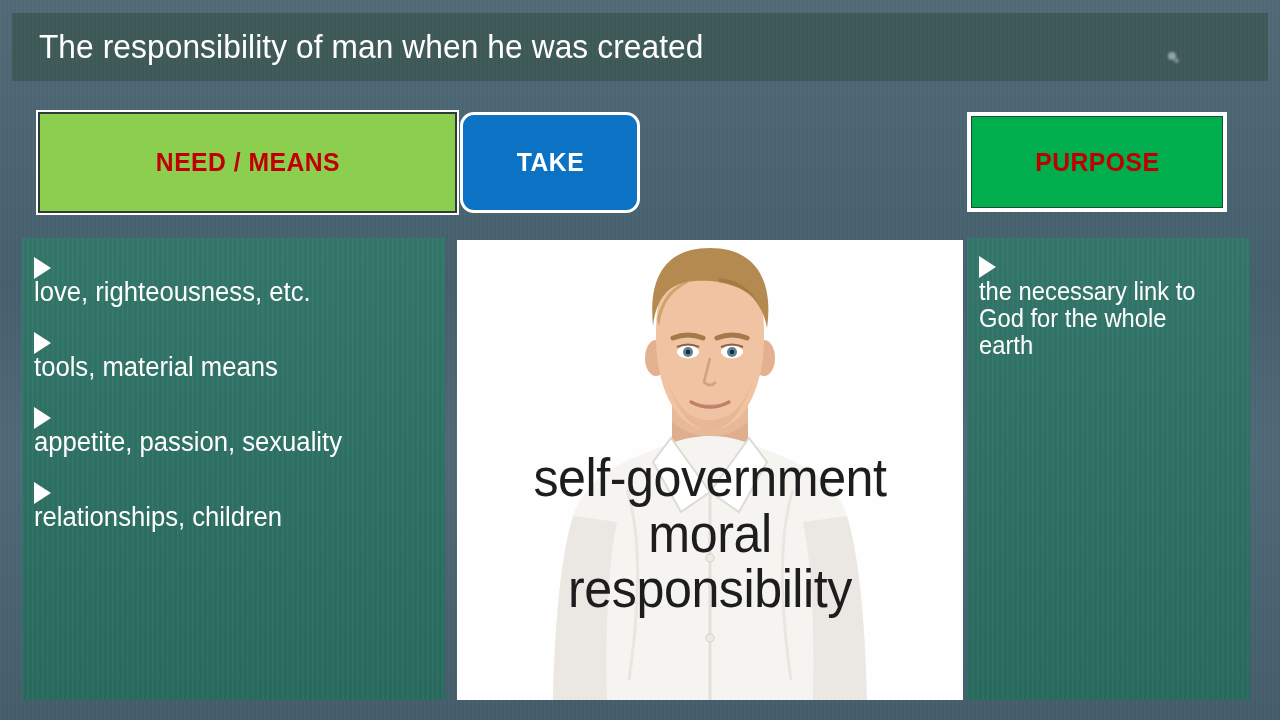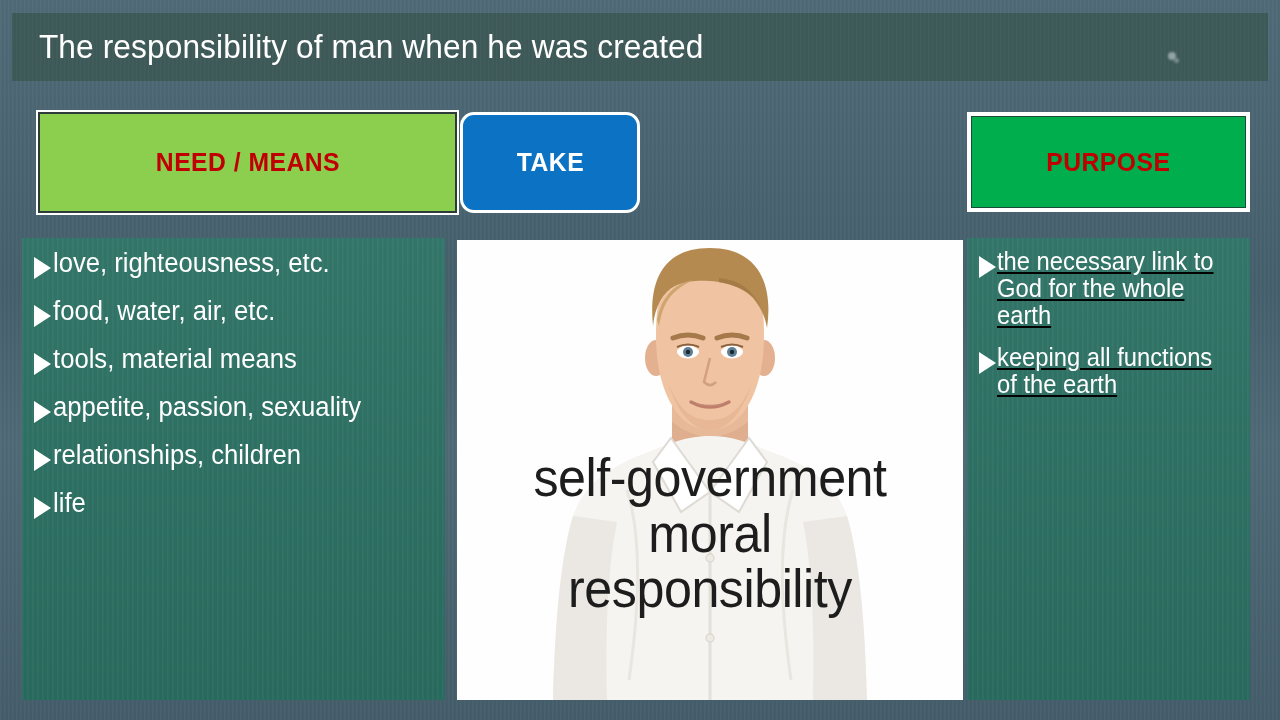--- a/index.html
+++ b/index.html
@@ -60,21 +60,21 @@
     left:460px; top:112px; width:180px; height:101px;
     background:#0b72c4;
     border:3px solid #ffffff;
     border-radius:14px;
   }
   #take-label {
     color:#ffffff; font-size:26px; font-weight:bold; letter-spacing:0.5px;
     transform:scaleX(0.95);
   }
   #purpose-box {
-    left:967px; top:112px; width:283px; height:100px;
+    left:967px; top:112px; width:260px; height:100px;
     background:#00ae4d;
     border:4px solid #ffffff;
     box-shadow: inset 0 0 0 1px #1a4d36;
   }
   #purpose-label {
     color:#c00000; font-size:26px; font-weight:bold; letter-spacing:0.5px;
     transform:scaleX(0.95);
   }
 
   
@@ -86,41 +86,42 @@
       #2c7265;
     overflow:hidden;
   }
   #left-panel  { left:22px;  top:238px; width:423px; height:462px; }
   #right-panel { left:967px; top:238px; width:283px; height:462px; }
 
   .bullets { padding:12px 8px 0 12px; }
   .bullet {
     display:flex; align-items:flex-start;
     color:#ffffff;
+    flex-direction:column;
   }
   .tri {
     flex:0 0 auto;
     width:0; height:0;
     border-left:17px solid #ffffff;
     border-top:11px solid transparent;
     border-bottom:11px solid transparent;
   }
   .btext {
     font-size:27px; line-height:1.0;
     color:#ffffff; font-weight:400;
     transform:scaleX(0.95); transform-origin:left top;
     white-space:nowrap;
   }
   
   #left-panel .bullet { margin-bottom:19px; }
   #left-panel .tri { margin-top:7px; margin-right:2px; }
   #left-panel .btext { font-size:27px; }
 
   
-  #right-panel .bullets { padding:10px 10px 0 12px;text-decoration:underline; }
+  #right-panel .bullets { padding:10px 10px 0 12px; }
   #right-panel .bullet { margin-bottom:15px; }
   #right-panel .tri { margin-top:8px; margin-right:1px; }
   #right-panel .btext {
     font-size:25px; line-height:1.08; white-space:normal;
     max-width:242px;
   }
 
   
   #photo-card {
     position:absolute; left:457px; top:240px; width:506px; height:460px;
@@ -169,37 +170,29 @@
 </div>
 
 <div class="panel" id="left-panel">
   <div class="bullets">
     <div class="bullet">
       <span class="tri"></span>
       <span class="btext">love, righteousness, etc.</span>
     </div>
     <div class="bullet">
       <span class="tri"></span>
-      <span class="btext">food, water, air, etc.</span>
-    </div>
-    <div class="bullet">
-      <span class="tri"></span>
       <span class="btext">tools, material means</span>
     </div>
     <div class="bullet">
       <span class="tri"></span>
       <span class="btext">appetite, passion, sexuality</span>
     </div>
     <div class="bullet">
       <span class="tri"></span>
       <span class="btext">relationships, children</span>
-    </div>
-    <div class="bullet">
-      <span class="tri"></span>
-      <span class="btext">life</span>
     </div>
   </div>
 </div>
 
 <div id="photo-card">
   <div id="photo">
     <svg id="person" viewBox="0 0 506 460" preserveAspectRatio="none">
       <rect x="0" y="0" width="506" height="460" fill="#fefefe"></rect>
 
       <path d="M215 150 L215 205 Q253 232 291 205 L291 150 Z" fill="#e8b998"></path>
@@ -275,18 +268,14 @@
     <div>responsibility</div>
   </div>
 </div>
 
 <div class="panel" id="right-panel">
   <div class="bullets">
     <div class="bullet">
       <span class="tri"></span>
       <span class="btext">the necessary link to God for the whole earth</span>
     </div>
-    <div class="bullet">
-      <span class="tri"></span>
-      <span class="btext">keeping all functions of the earth</span>
-    </div>
   </div>
 </div>
 
 </body></html>

